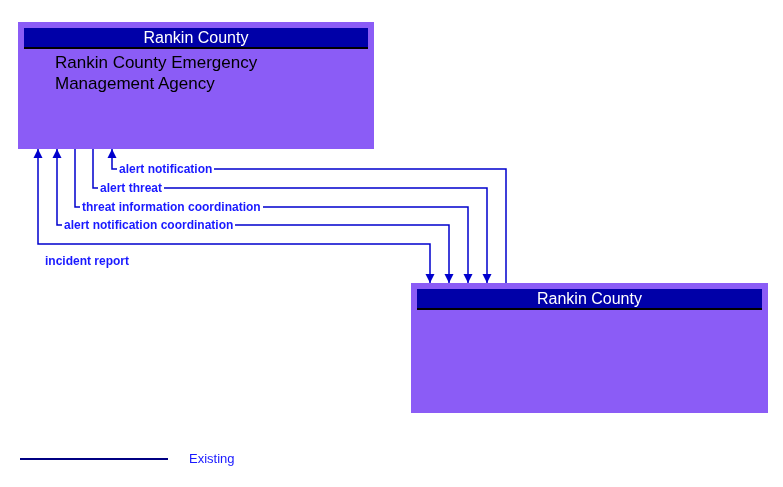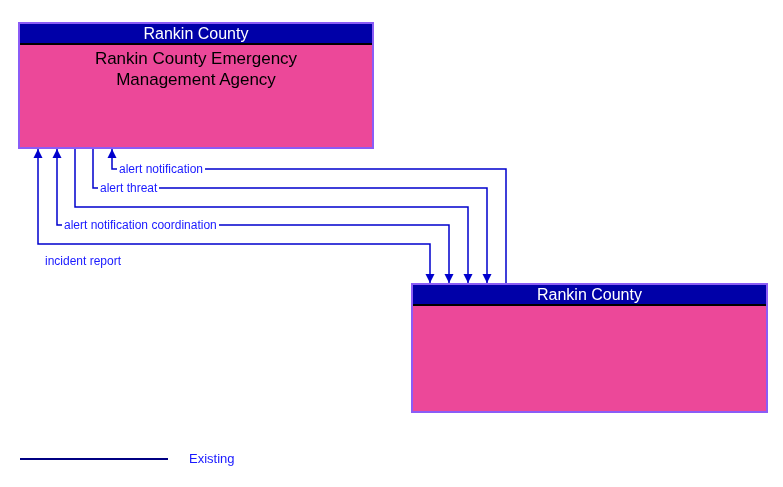--- a/index.html
+++ b/index.html
@@ -3,31 +3,31 @@
 <meta charset="utf-8">
 <style>
   html,body{margin:0;padding:0;background:#ffffff;}
   body{font-family:"Liberation Sans","DejaVu Sans",sans-serif;}
   .canvas{position:relative;width:783px;height:487px;background:#ffffff;overflow:hidden;}
 
   
   #connectors{position:absolute;left:0;top:0;width:783px;height:487px;z-index:1;}
 
   
-  .entity-box{position:absolute;box-sizing:border-box;border:2px solid #8b5cf6;background:#ec4899;z-index:2;}
+  .entity-box{position:absolute;box-sizing:border-box;border:6px solid #8b5cf6;background:#8b5cf6;z-index:2;}
   .box-ema{left:18px;top:22px;width:356px;height:127px;}
   .box-911{left:411px;top:283px;width:357px;height:130px;}
   .entity-header{box-sizing:border-box;height:21px;line-height:20px;background:#0000a8;border-bottom:2px solid #000000;
     color:#ffffff;font-size:16px;text-align:center;white-space:nowrap;overflow:hidden;}
-  .entity-body{color:#000000;font-size:17px;text-align:center;line-height:21px;padding-top:3px;}
+  .entity-body{color:#000000;font-size:17px;line-height:21px;padding-top:3px;}
   .entity-body .inner{max-width:282px;margin:0 auto;}
 
   
   .flow-label{position:absolute;z-index:3;font-size:12px;line-height:14px;color:#1919ff;background:#ffffff;
-    padding:0 2px;white-space:nowrap;}
+    padding:0 2px;white-space:nowrap;font-weight:bold;}
   .fl0{left:117px;top:162px;}
   .fl1{left:98px;top:181px;}
   .fl2{left:80px;top:200px;}
   .fl3{left:62px;top:218px;text-align:right;}
   .fl4{left:43px;top:254px;}
 
   
   .legend{position:absolute;left:0;top:0;width:737px;height:487px;z-index:2;pointer-events:none;}
   .legend-line{position:absolute;left:20px;top:458px;width:148px;height:1.6px;background:#000082;}
   .legend-label{position:absolute;left:189px;top:451px;font-size:13px;color:#1919ff;}
@@ -58,20 +58,21 @@
       <div class="inner">Rankin County Emergency Management Agency</div>
     </div>
   </div>
 
   <div class="entity-box box-911">
     <div class="entity-header">Rankin County</div>
   </div>
 
   <span class="flow-label fl0">alert notification</span>
   <span class="flow-label fl1">alert threat</span>
+  <span class="flow-label fl2">threat information coordination</span>
   <span class="flow-label fl3">alert notification coordination</span>
   <span class="flow-label fl4">incident report</span>
 
   <div class="legend">
     <div class="legend-line"></div>
     <span class="legend-label">Existing</span>
   </div>
 
 </div>
 

